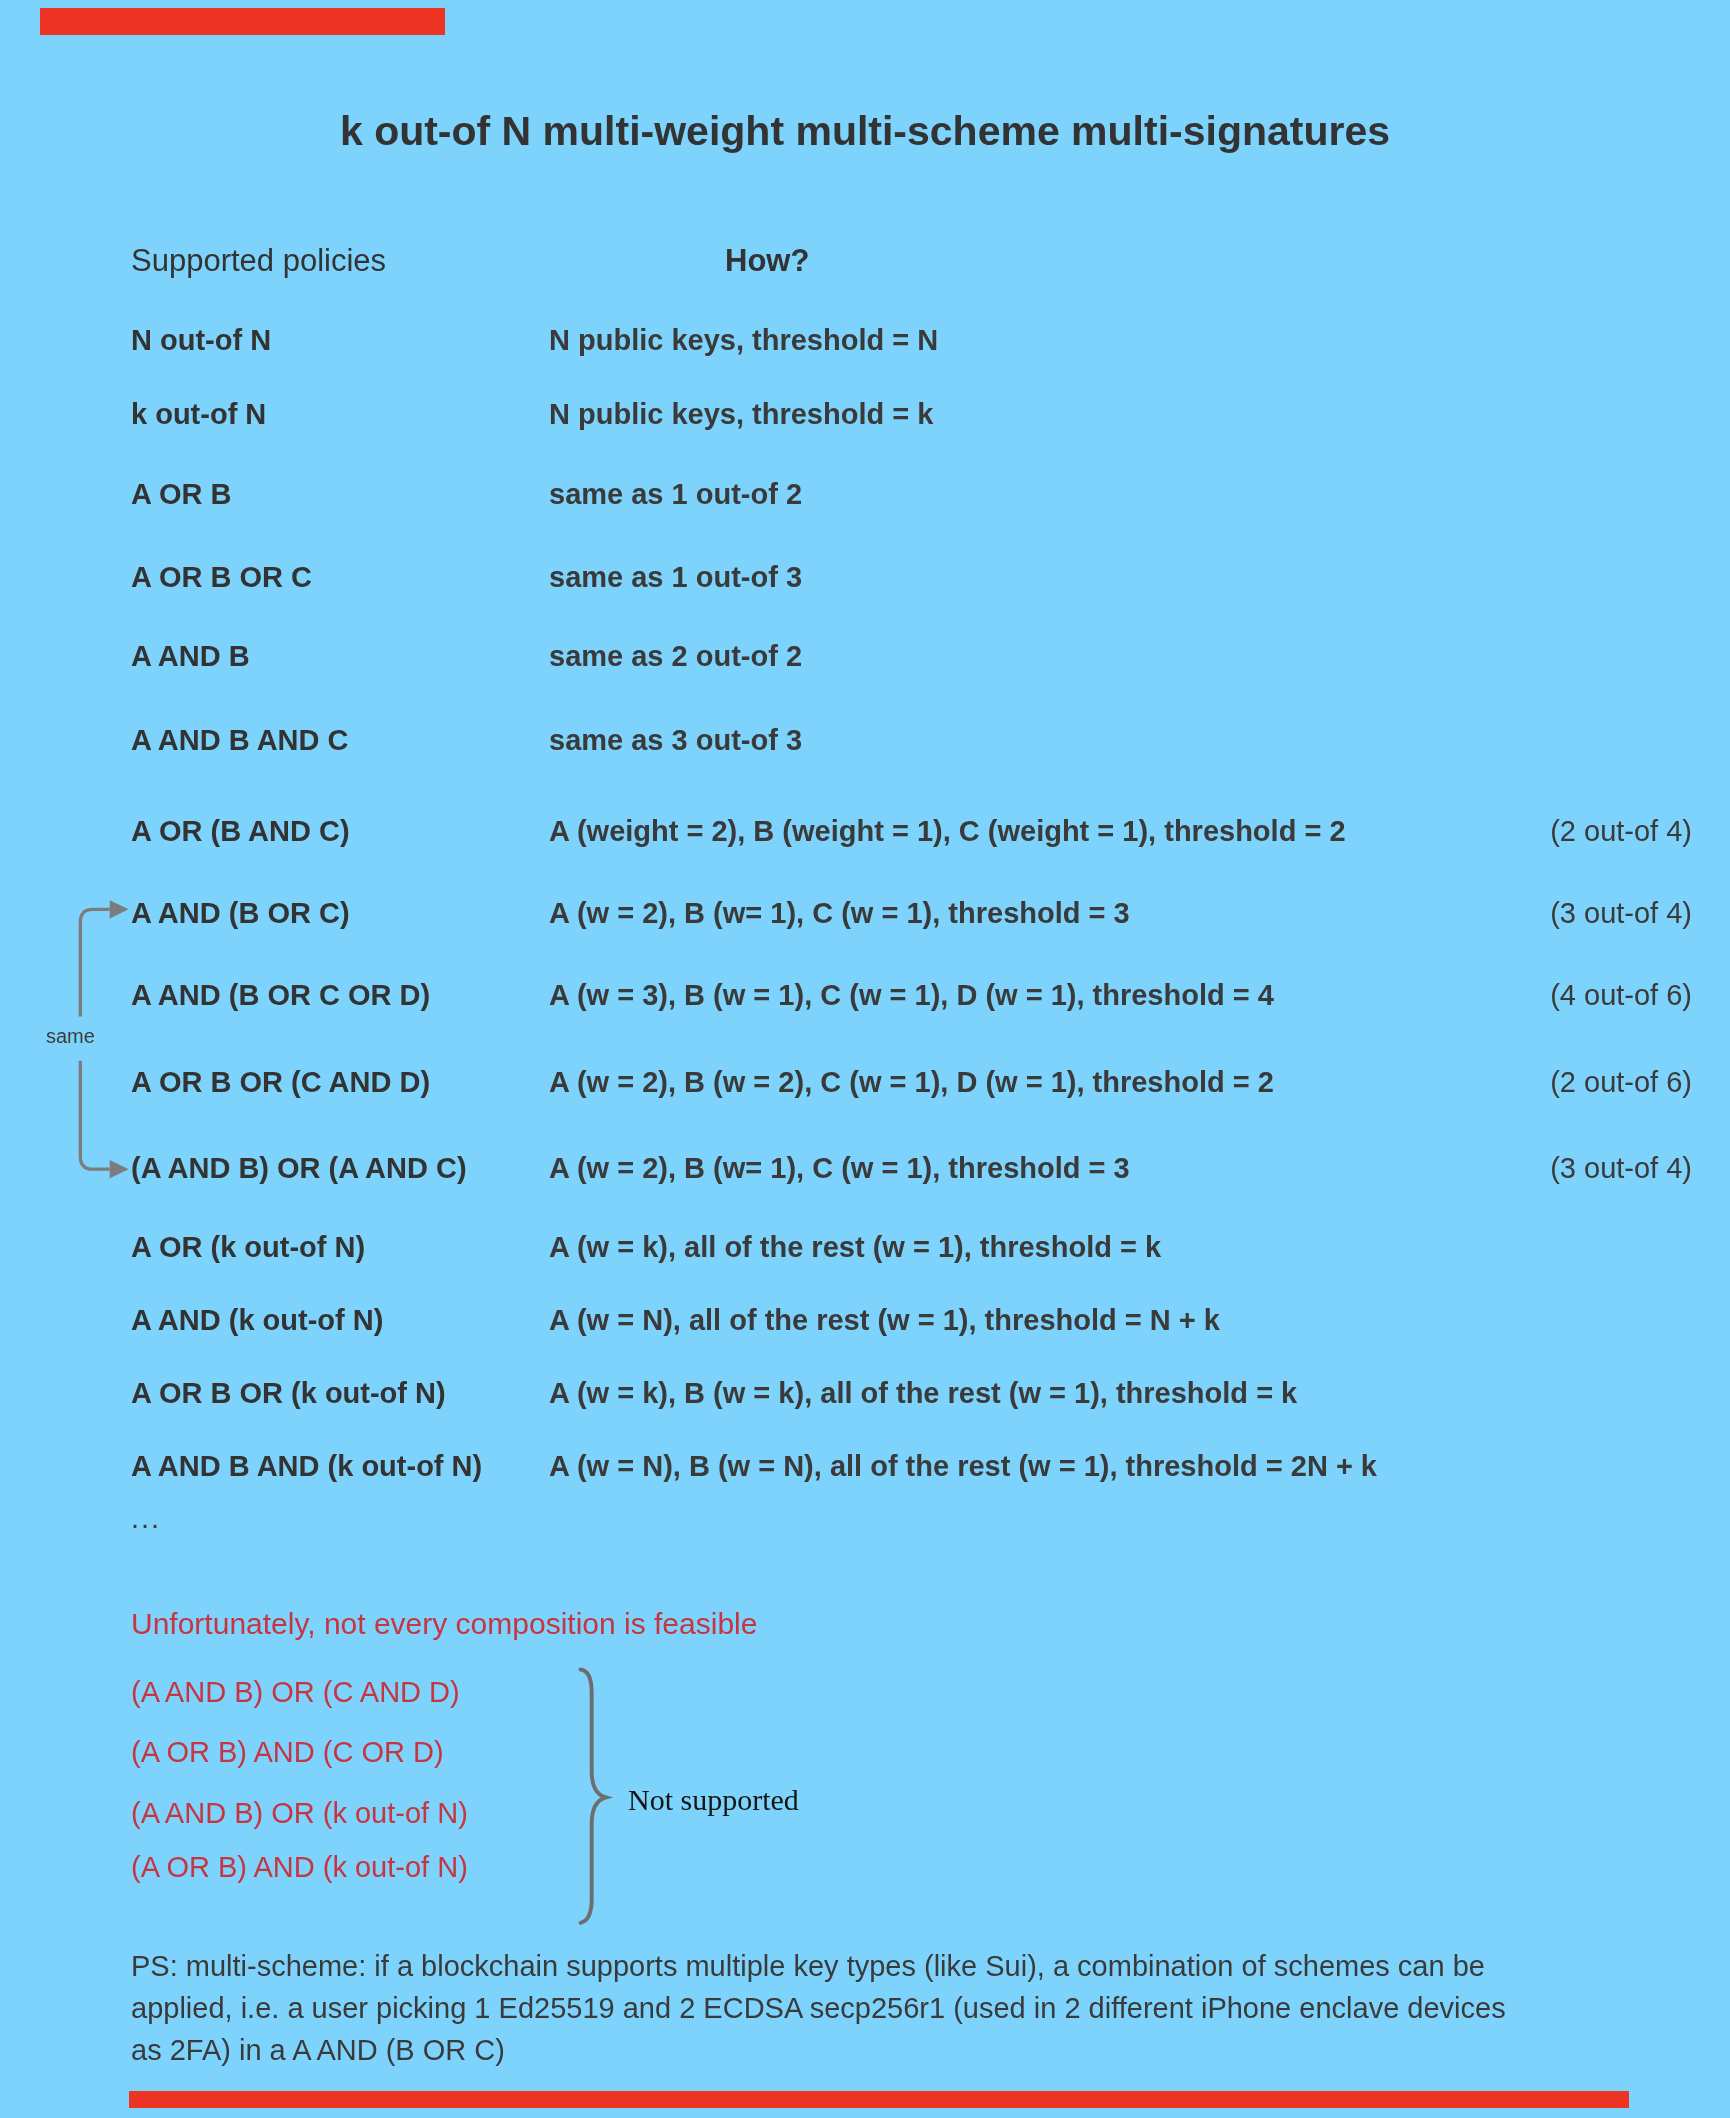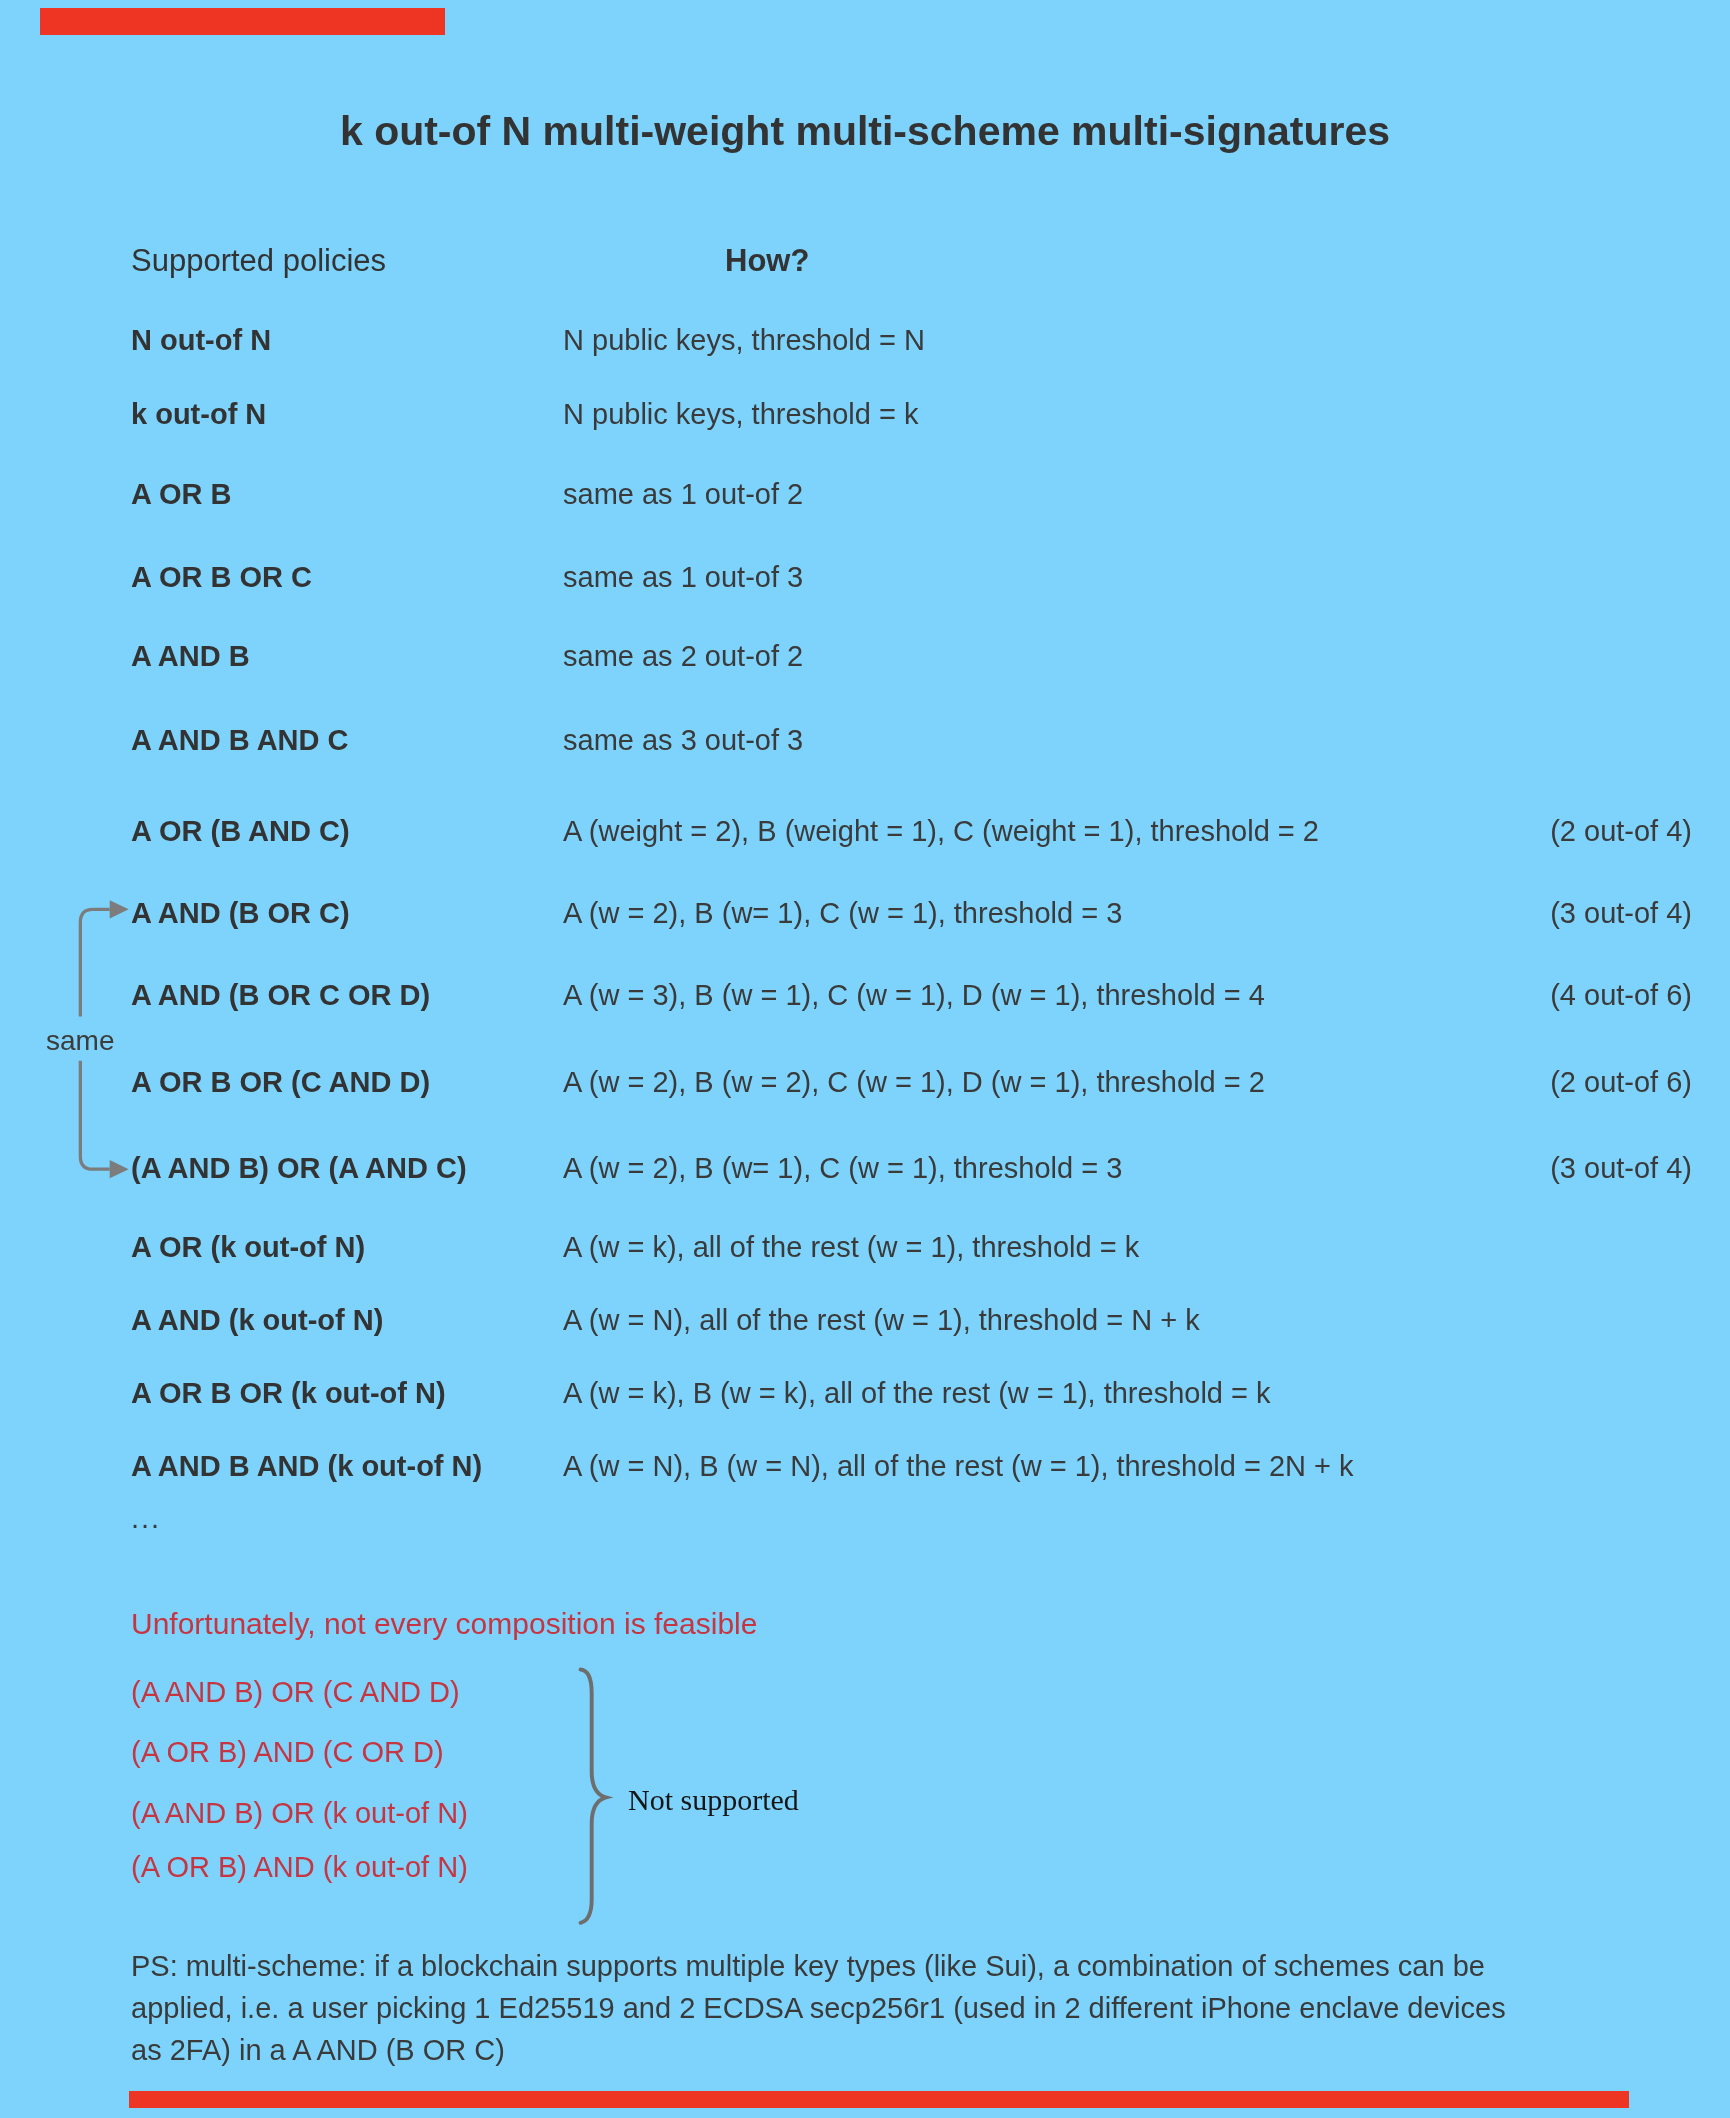--- a/index.html
+++ b/index.html
@@ -7,30 +7,30 @@
     position:relative; width:1730px; height:2119px; background:#7dd3fc;
     font-family:"Liberation Sans", sans-serif; color:var(--ink,#3a3a3a);
     overflow:hidden;
   }
   .title {
     position:absolute; top:108px; left:0; width:100%;
     text-align:center; font-size:41px; font-weight:700; color:#333333;
   }
   .trow { position:absolute; left:0; width:100%; height:39px; font-size:29px; line-height:39px; }
   .trow .policy { position:absolute; left:131px; font-weight:700; color:#333333; white-space:nowrap; }
-  .trow .desc   { position:absolute; left:563px; white-space:nowrap; }
+  .trow .desc   { position:absolute; left:549px; white-space:nowrap;font-weight:bold; }
   .trow .paren  { position:absolute; left:1365px; width:327px; text-align:right; white-space:nowrap; }
   .hrow { position:absolute; left:0; width:100%; height:42px; font-size:31px; line-height:42px; top:240px; }
   .hrow .h1 { position:absolute; left:131px;  font-weight:400; color:#333333; }
   .hrow .h2 { position:absolute; left:725px; font-weight:700; color:#333333; }
   .r1{top:321px}.r2{top:395px}.r3{top:475px}.r4{top:558px}.r5{top:637px}.r6{top:721px}
   .r7{top:812px}.r8{top:894px}.r9{top:976px}.r10{top:1063px}.r11{top:1149px}
   .r12{top:1228px}.r13{top:1301px}.r14{top:1374px}.r15{top:1447px}
   .dots { position:absolute; left:131px; top:1499px; font-size:29px; line-height:39px; letter-spacing:2px; }
-  .same-label { position:absolute; left:46px; top:1025px; font-size:28px; color:#3c3c3c; }
+  .same-label { position:absolute; left:46px; top:1025px; font-size:20px; color:#3c3c3c; }
   .overlay { position:absolute; left:0; top:0; pointer-events:none; }
   .overlay .wire { fill:none; stroke:var(--gray,#7c7c7c); stroke-width:5; }
   .overlay .head { fill:var(--gray,#7c7c7c); stroke:none; }
   .overlay .brace { fill:none; stroke:#6e6e6e; stroke-width:6; stroke-linecap:round; }
   .red-heading { position:absolute; left:131px; top:1604px; font-size:30px; line-height:39px; color:var(--red,#c63540); }
   .red-item { position:absolute; left:131px; font-size:29px; line-height:39px; color:var(--red,#c63540); white-space:nowrap; }
   .f0{top:1673px}.f1{top:1733px}.f2{top:1794px}.f3{top:1848px}
   .not-supported { position:absolute; left:628px; top:1780px; font-size:30px; line-height:39px; color:#161616;font-family:Liberation Serif, serif; }
   .footnote { position:absolute; left:131px; top:1945px; font-size:29px; line-height:42px; color:#3a3a3a; }
   .marker { position:absolute; background:var(--marker,#ee3524); }

